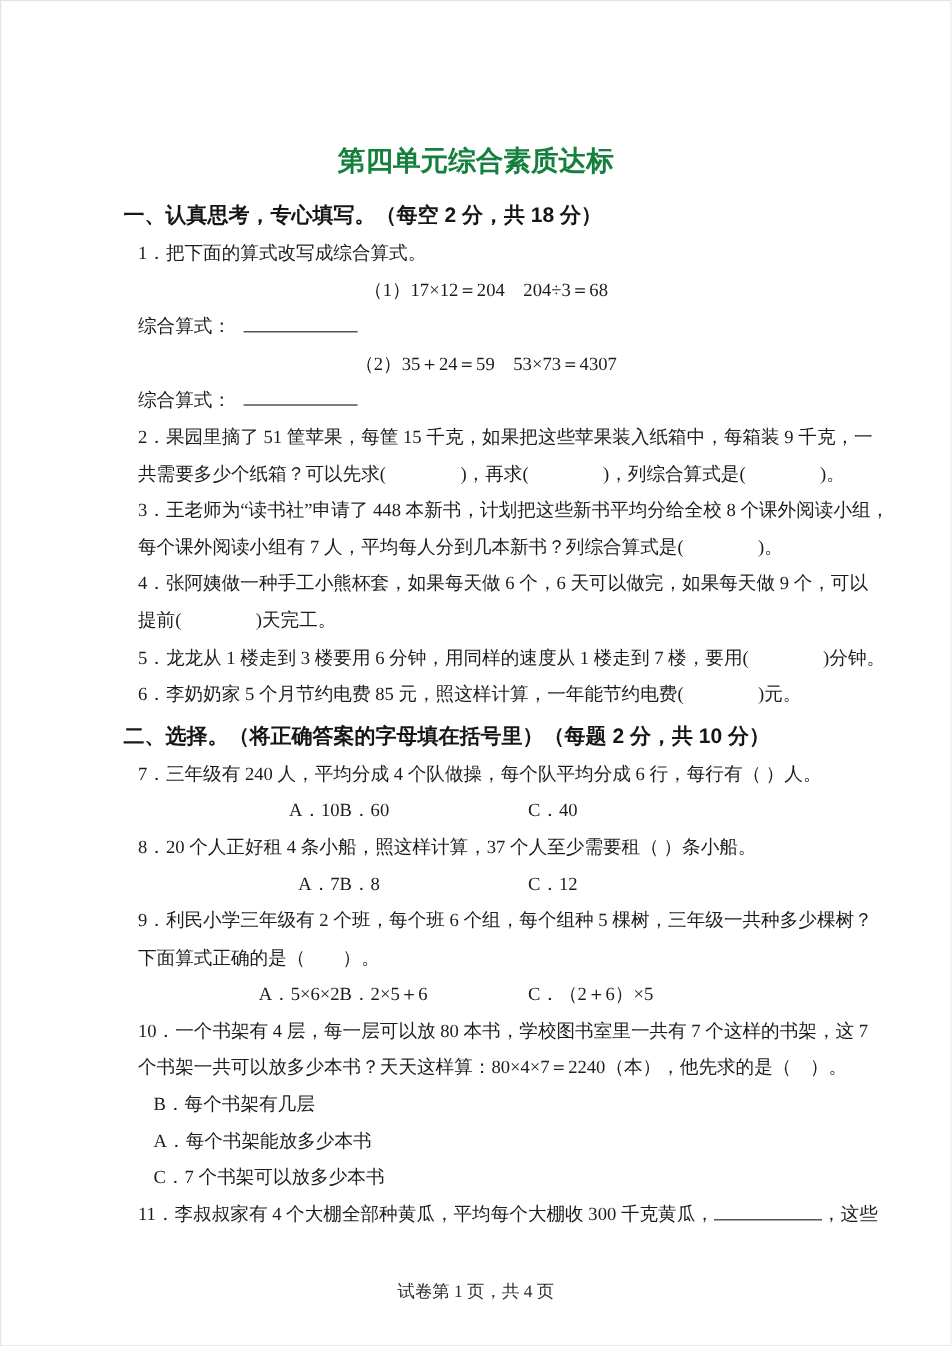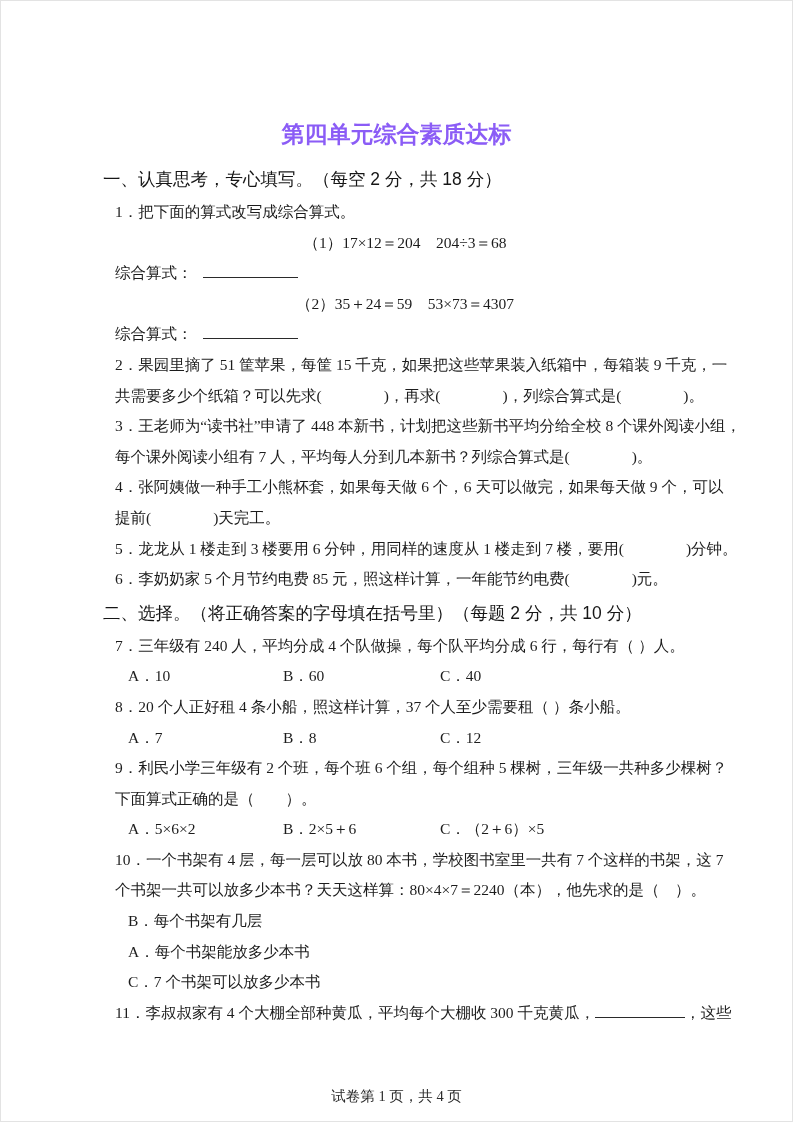--- a/index.html
+++ b/index.html
@@ -18,39 +18,39 @@
   .content {
     padding: 116px 102px 0 102px;
   }
   .title {
     margin: 0 0 12px 0;
     text-align: center;
     font-family: "Liberation Sans", "DejaVu Sans", sans-serif;
     font-weight: bold;
     font-size: 23px;
     line-height: 34px;
-    color: #8b5cf6;
+    color: #15803d;
   }
   .heading {
     font-family: "Liberation Sans", "DejaVu Sans", sans-serif;
-    font-weight: normal;
+    font-weight: bold;
     font-size: 17.5px;
     line-height: 32px;
     margin: 2px 0 2px 0;
     color: #161616;
   }
   .ln {
     line-height: 30.6px;
     height: 30.6px;
     white-space: nowrap;
     margin-left: 12px;
   }
   .indent1 { padding-left: 5px; text-align: center; }
   .opts { padding-left: 13px; }
-  .opt-a { display: inline-block; width: 155px; }
+  .opt-a { display: inline-block; width: 155px; text-align: right; }
   .opt-b { display: inline-block; width: 157px; }
   .opt-c { display: inline-block; text-align: right; }
   .blank {
     display: inline-block;
     width: 95px;
     height: 15px;
     border-bottom: 1px solid #2a2a2a;
     margin-left: 10px;
     vertical-align: baseline;
   }
@@ -62,21 +62,20 @@
     vertical-align: baseline;
   }
   .footer {
     position: absolute;
     left: 0;
     right: 0;
     top: 1066px;
     text-align: center;
     font-size: 14.5px;
     color: #2b2b2b;
-    margin-top: 20px;
   }
 </style>
 </head>
 <body>
 
 <div class="page">
   <div class="content">
 
     <h1 class="title">第四单元综合素质达标</h1>
 

